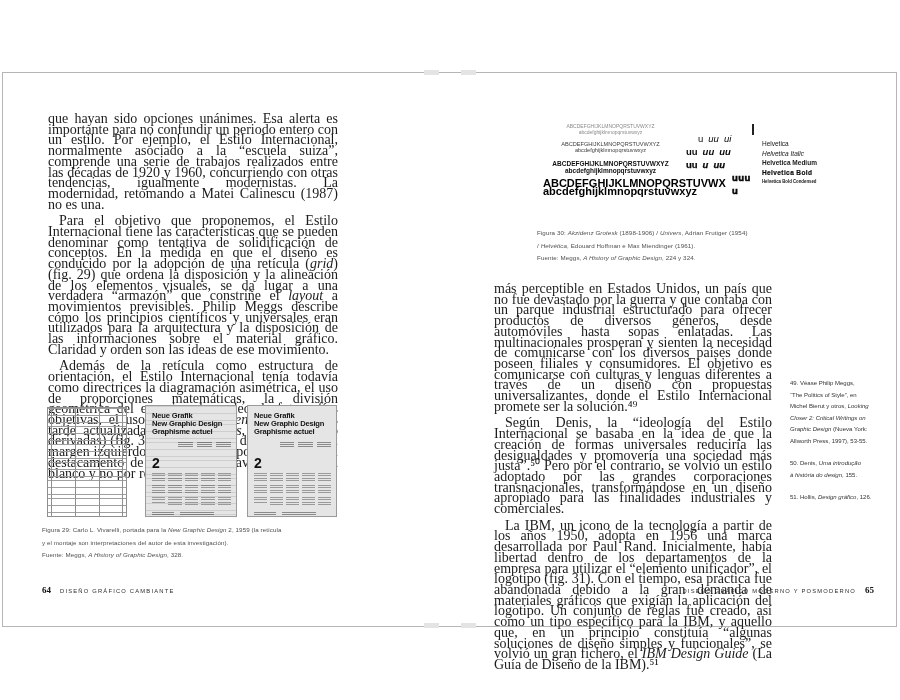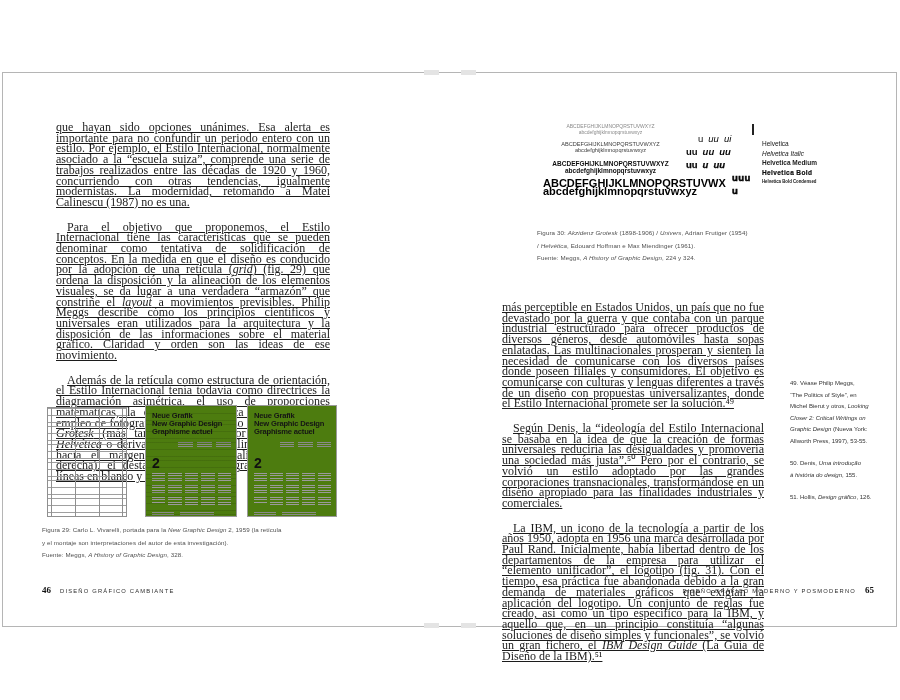--- a/index.html
+++ b/index.html
@@ -3,40 +3,40 @@
 <meta charset="utf-8">
 <style>
   html,body{margin:0;padding:0;}
   body{width:900px;height:700px;background:#ffffff;position:relative;overflow:hidden;
        font-family:"Liberation Serif",serif;-webkit-font-smoothing:antialiased;}
   .frame{position:absolute;left:2px;top:72px;width:893px;height:553px;border:1px solid #b5b5b5;background:#fff;}
   .mark{position:absolute;width:15px;height:5px;background:#e4e4e4;}
 
   
   .textcol{position:absolute;color:#1c1c1c;}
-  .textcol p{margin:14px;font-size:12px;line-height:10.7px;text-align:justify;text-decoration:underline;}
+  .textcol p{margin:6px;font-size:14px;line-height:10.7px;text-align:justify;}
   .textcol p.ind{text-indent:11px;}
   i{font-style:italic;}
 
   
   .caption{position:absolute;font-family:"Liberation Sans",sans-serif;font-size:6.2px;
            line-height:12.5px;color:#4f4f4f;letter-spacing:.1px;}
   .caption div{white-space:nowrap;}
 
   
   .footer{position:absolute;display:flex;align-items:baseline;gap:9px;}
   .footer .pn{font-family:"Liberation Serif",serif;font-size:9px;font-weight:700;color:#111;}
   .footer .rt{font-family:"Liberation Sans",sans-serif;font-size:5.8px;letter-spacing:1.2px;color:#2e2e2e;}
   .footer.right{justify-content:flex-end;}
 
   
   .gridpanel{position:absolute;left:47px;top:407px;width:78px;height:108px;border:1px solid #8f8f8f;
     background:repeating-linear-gradient(to bottom,#9f9f9f 0 .7px,transparent .7px 3.6px);}
   .gridpanel .v{position:absolute;top:0;bottom:0;width:1px;background:#8f8f8f;}
-  .cover{position:absolute;width:92px;height:112px;border:1px solid #9a9a9a;background:#4d7c0f;
+  .cover{position:absolute;width:92px;height:112px;border:1px solid #9a9a9a;background:#e5e5e5;
          box-sizing:border-box;padding:6px 5px 4px 6px;overflow:hidden;}
   .cover.gridded::after{content:"";position:absolute;left:0;top:0;right:0;bottom:0;
     background:repeating-linear-gradient(to bottom,rgba(0,0,0,.10) 0 .6px,transparent .6px 3.6px);pointer-events:none;}
   .cover .hl{font-family:"Liberation Sans",sans-serif;font-weight:700;font-size:7.6px;line-height:8.2px;
              letter-spacing:-.2px;color:#151515;white-space:nowrap;}
   .tbrow{display:flex;gap:4px;margin-top:5px;margin-left:26px;}
   .tb{width:17px;height:7px;background:repeating-linear-gradient(to bottom,#8a8a8a 0 .8px,transparent .8px 2.2px);}
   .issue{font-family:"Liberation Sans",sans-serif;font-weight:700;font-size:14px;line-height:13px;
          color:#111;margin-top:8px;}
   .cbrow{display:flex;gap:3px;margin-top:3px;}
@@ -150,21 +150,21 @@
       </div>
   </div>
 
   <div class="caption" style="left:42px;top:524px;">
     <div>Figura 29: Carlo L. Vivarelli, portada para la <i>New Graphic Design</i> 2, 1959 (la retícula</div>
     <div>y el montaje son interpretaciones del autor de esta investigación).</div>
     <div>Fuente: Meggs, <i>A History of Graphic Design</i>, 328.</div>
   </div>
 
   <div class="footer" style="left:42px;top:585px;">
-    <span class="pn">46</span>
+    <span class="pn">64</span>
     <span class="rt">DISEÑO GRÁFICO CAMBIANTE</span>
   </div>
 </div>
 
 <div>
 
   <div class="specimens">
     <div class="spec s1">
       <div>ABCDEFGHIJKLMNOPQRSTUVWXYZ</div>
       <div>abcdefghijklmnopqrstuvwxyz</div>
@@ -215,21 +215,21 @@
     <div class="hv4">Helvetica Bold</div>
     <div class="hv5">Helvetica Bold Condensed</div>
   </div>
 
   <div class="caption" style="left:537px;top:227px;">
     <div>Figura 30: <i>Akzidenz Grotesk</i> (1898-1906) / <i>Univers</i>, Adrian Frutiger (1954)</div>
     <div>/ <i>Helvética</i>, Edouard Hoffman e Max Miendinger (1961).</div>
     <div>Fuente: Meggs, <i>A History of Graphic Design</i>, 224 y 324.</div>
   </div>
 
-  <div class="textcol" style="left:488px;top:288px;width:290px;">
+  <div class="textcol" style="left:488px;top:278px;width:290px;">
     <p>más perceptible en Estados Unidos, un país que no fue devastado por la guerra y que contaba con un parque industrial estructurado para ofrecer productos de diversos géneros, desde automóviles hasta sopas enlatadas. Las multinacionales prosperan y sienten la necesidad de comunicarse con los diversos países donde poseen filiales y consumidores. El objetivo es comunicarse con culturas y lenguas diferentes a través de un diseño con propuestas universalizantes, donde el Estilo Internacional promete ser la solución.⁴⁹</p>
     <p class="ind">Según Denis, la “ideología del Estilo Internacional se basaba en la idea de que la creación de formas universales reduciría las desigualdades y promovería una sociedad más justa”.⁵⁰ Pero por el contrario, se volvió un estilo adoptado por las grandes corporaciones transnacionales, transformándose en un diseño apropiado para las finalidades industriales y comerciales.</p>
     <p class="ind">La IBM, un icono de la tecnología a partir de los años 1950, adopta en 1956 una marca desarrollada por Paul Rand. Inicialmente, había libertad dentro de los departamentos de la empresa para utilizar el “elemento unificador”, el logotipo (fig. 31). Con el tiempo, esa práctica fue abandonada debido a la gran demanda de materiales gráficos que exigían la aplicación del logotipo. Un conjunto de reglas fue creado, así como un tipo específico para la IBM, y aquello que, en un principio constituía “algunas soluciones de diseño simples y funcionales”, se volvió un gran fichero, el <i>IBM Design Guide</i> (La Guía de Diseño de la IBM).⁵¹</p>
   </div>
 
   <div class="notes">
     <div class="note">
       <div>49. Véase Philip Meggs,</div>
       <div>“The Politics of Style”, en</div>
       <div>Michel Bierut y otros, <i>Looking</i></div>

